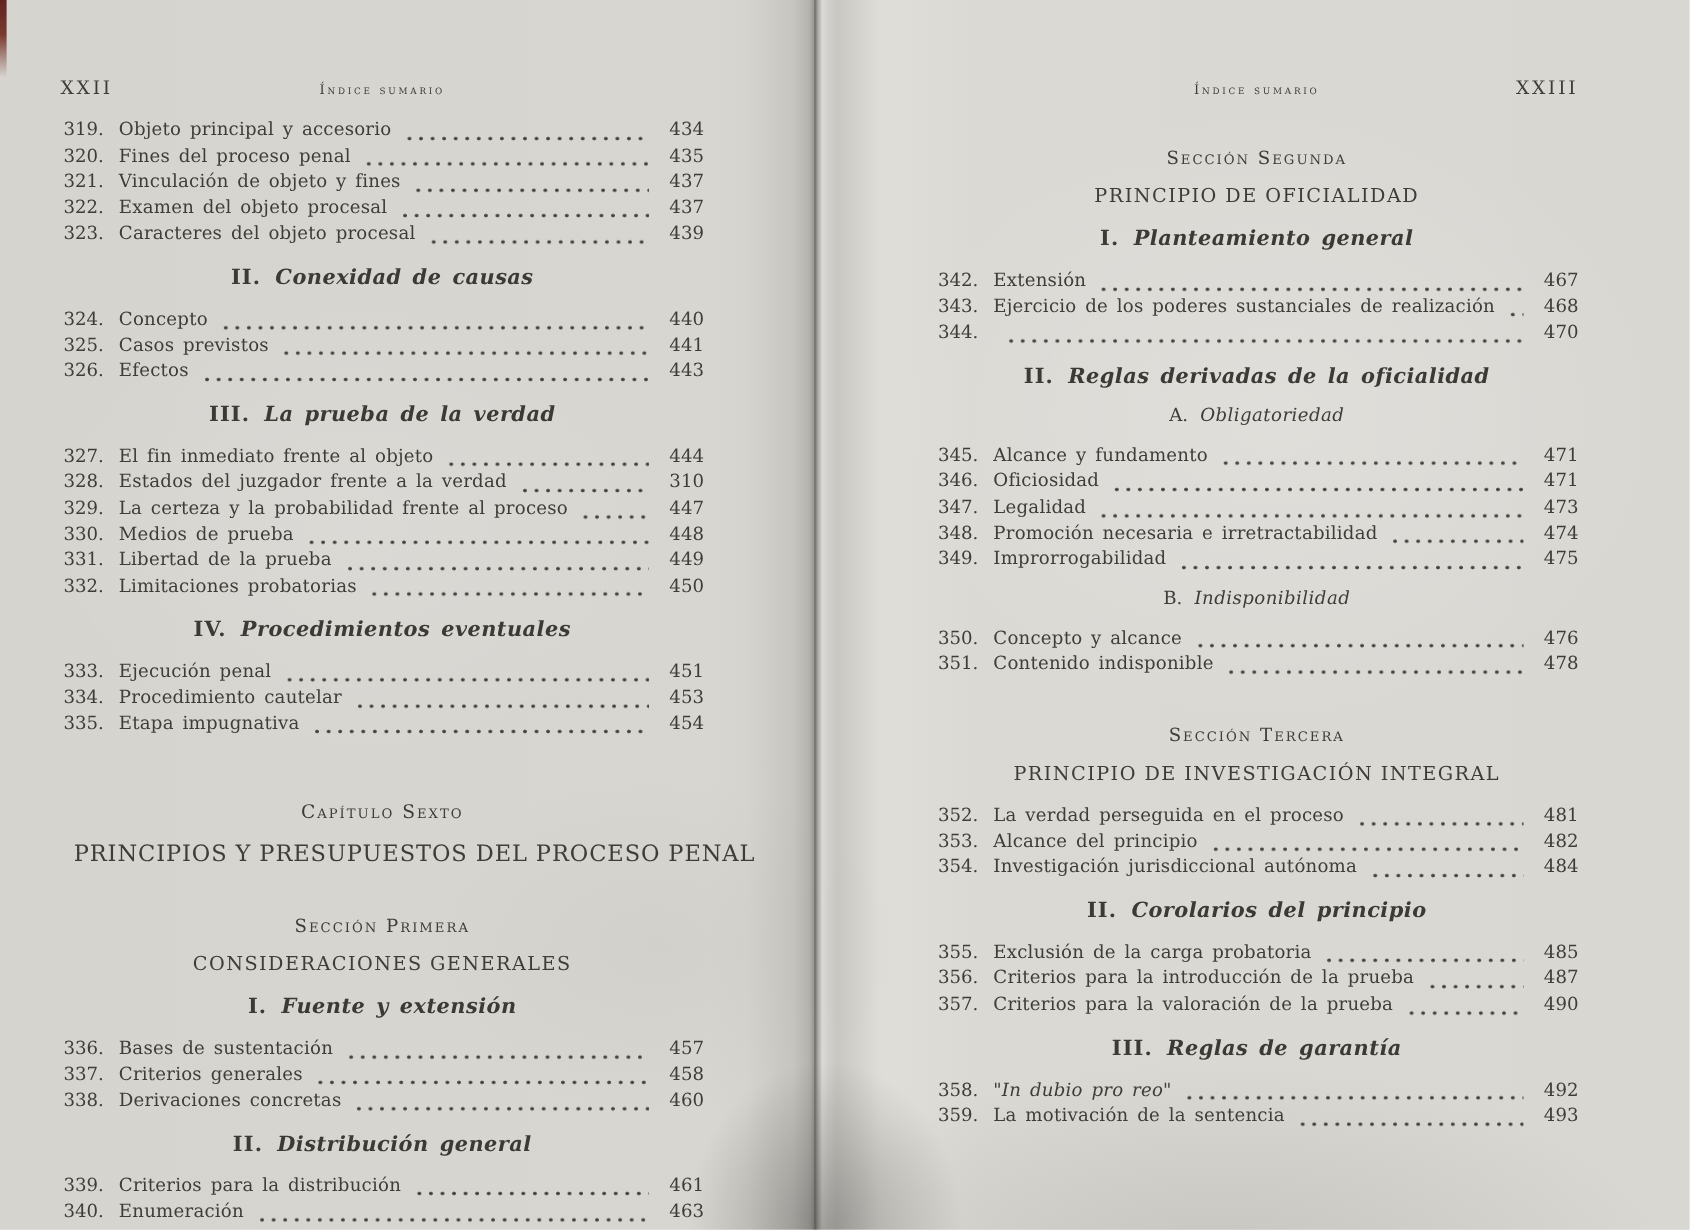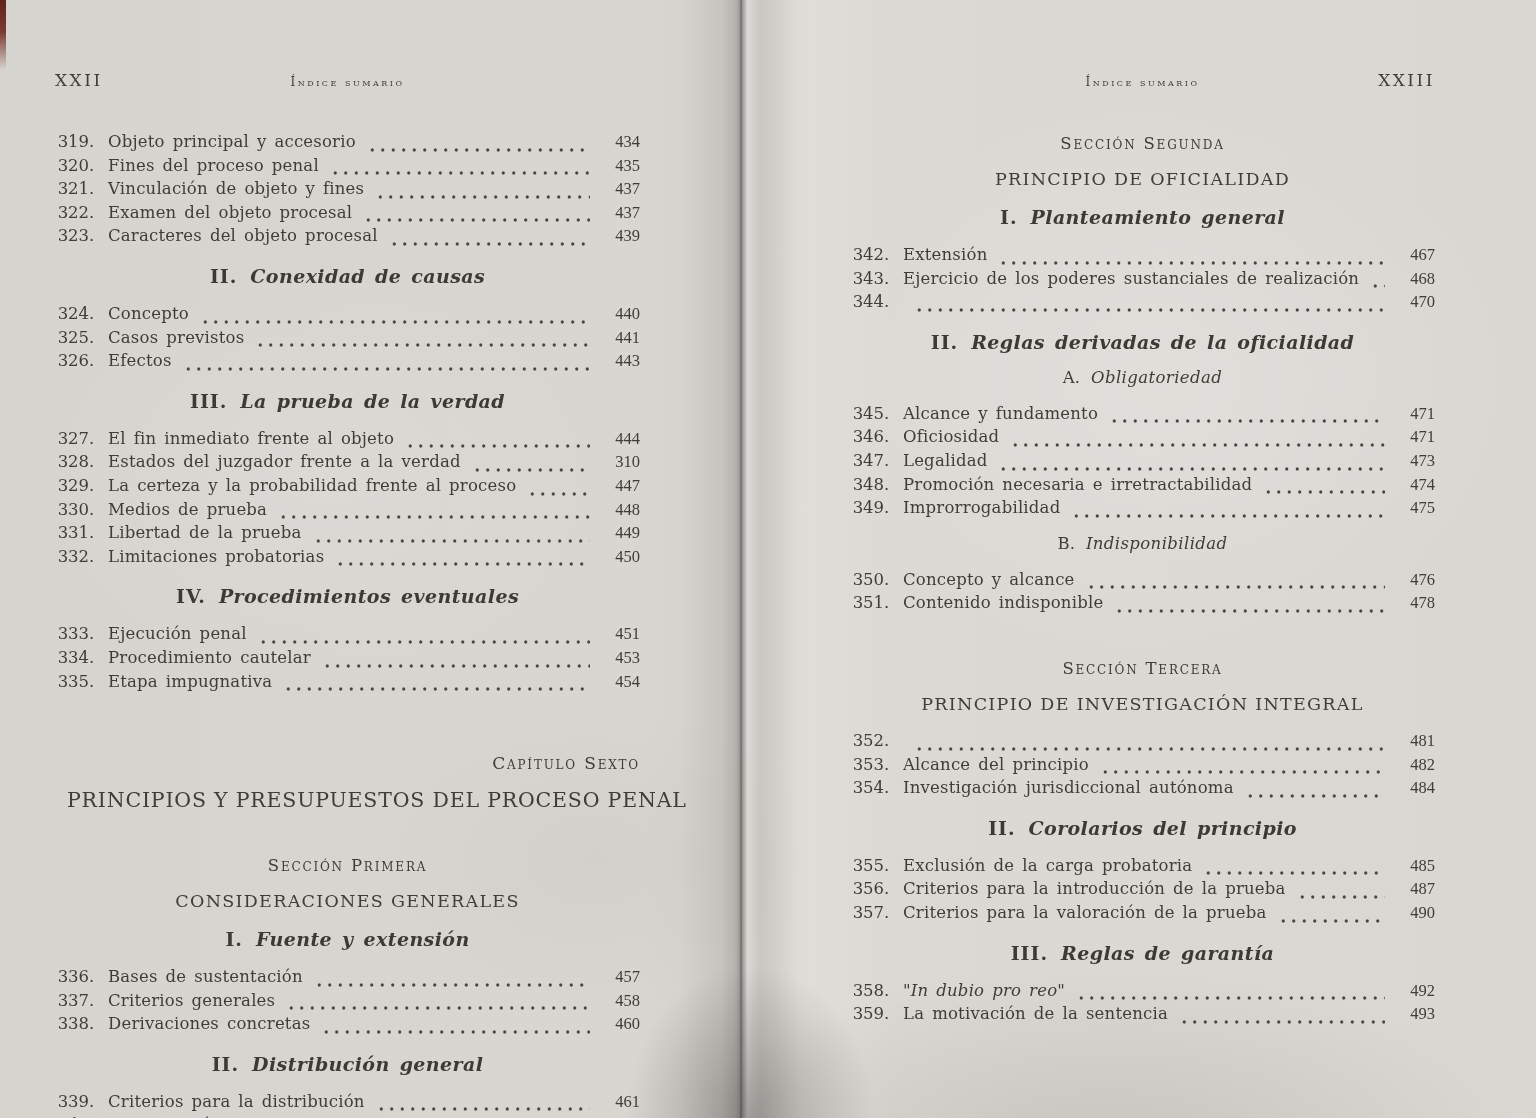--- a/index.html
+++ b/index.html
@@ -44,21 +44,21 @@
     position:absolute; left:0; top:0; width:6px; height:70px;
     background: linear-gradient(180deg, #63231f 0%, #7a3a30 45%, rgba(122,58,48,0) 100%);
   }
 
   .page-content { position:absolute; top:70px; width:585px; }
   #left-content  { left:55px; }
   #right-content { left:850px; }
 
   .page-head {
     display:grid; grid-template-columns: 1fr auto 1fr;
-    align-items: baseline; margin-bottom: 40px;
+    align-items: baseline; margin-bottom: 16px;
   }
   .page-head .folio { font-size:17px; letter-spacing:2.5px; }
   .page-head .folio.start { justify-self:start; }
   .page-head .folio.end   { justify-self:end; }
   .running-head {
     justify-self:center;
     font-variant: small-caps;
     font-size:12px; letter-spacing:2.5px;
   }
 
@@ -69,35 +69,35 @@
   .entry .title { white-space:nowrap; letter-spacing:0.2px; word-spacing:2.5px; }
   .entry .title.italic { font-style: italic; }
   .entry .dots  {
     flex:1 1 20px; min-width:14px; align-self:flex-end; height:17px;
     margin:0 6px 0 9px;
     background-image: radial-gradient(circle, #45443f 1.35px, rgba(69,68,63,0) 1.9px);
     background-size: 10.5px 6px;
     background-repeat: repeat-x;
     background-position: 2px calc(100% - 1px);
   }
-  .entry .page { width:42px; text-align:right; margin-left:2px; flex:none;font-family:Liberation Serif, serif; }
+  .entry .page { width:42px; text-align:right; margin-left:2px; flex:none; }
 
   
   .block-sub { text-align:center; font-size:19px; margin:17px 0 15px; color:#3b3a35;font-weight:bold; }
   .block-sub .numeral { letter-spacing:1px; margin-right:13px; }
   .block-sub .ital, .block-subsub .ital { font-style:italic; letter-spacing:0.4px; word-spacing:3px; }
   .block-subsub { text-align:center; font-size:16.5px; margin:14px 0 12px; }
   .block-subsub .numeral { margin-right:11px; }
   .block-sec-label {
     text-align:center; font-variant:small-caps;
     font-size:16.5px; letter-spacing:1.8px; margin:44px 0 0;
   }
   .block-sec-title { text-align:center; font-size:17.5px; letter-spacing:1.3px; margin:16px 0 2px; }
   .block-chap-label {
-    text-align:right; font-variant:small-caps;
+    text-align:center; font-variant:small-caps;
     font-size:17px; letter-spacing:1.8px; margin:60px 0 12px;
   }
   .block-chap-title { text-align:center; font-size:20.5px; letter-spacing:0.8px; margin:15px 12px 4px; white-space:nowrap; }
 </style>
 </head>
 <body>
 
 <div id="spread">
   <div class="gutter"></div>
   <div class="crease"></div>
@@ -343,20 +343,21 @@
             <span class="title">Contenido indisponible</span>
             <span class="dots"></span>
             <span class="page">478</span>
           </div>
         </div>
         <div class="block-sec-label">Sección Tercera</div>
         <div class="block-sec-title">PRINCIPIO DE INVESTIGACIÓN INTEGRAL</div>
         <div class="block-entries">
           <div class="entry">
             <span class="num">352.</span>
+            <span class="title">La verdad perseguida en el proceso</span>
             <span class="dots"></span>
             <span class="page">481</span>
           </div>
           <div class="entry">
             <span class="num">353.</span>
             <span class="title">Alcance del principio</span>
             <span class="dots"></span>
             <span class="page">482</span>
           </div>
           <div class="entry">

